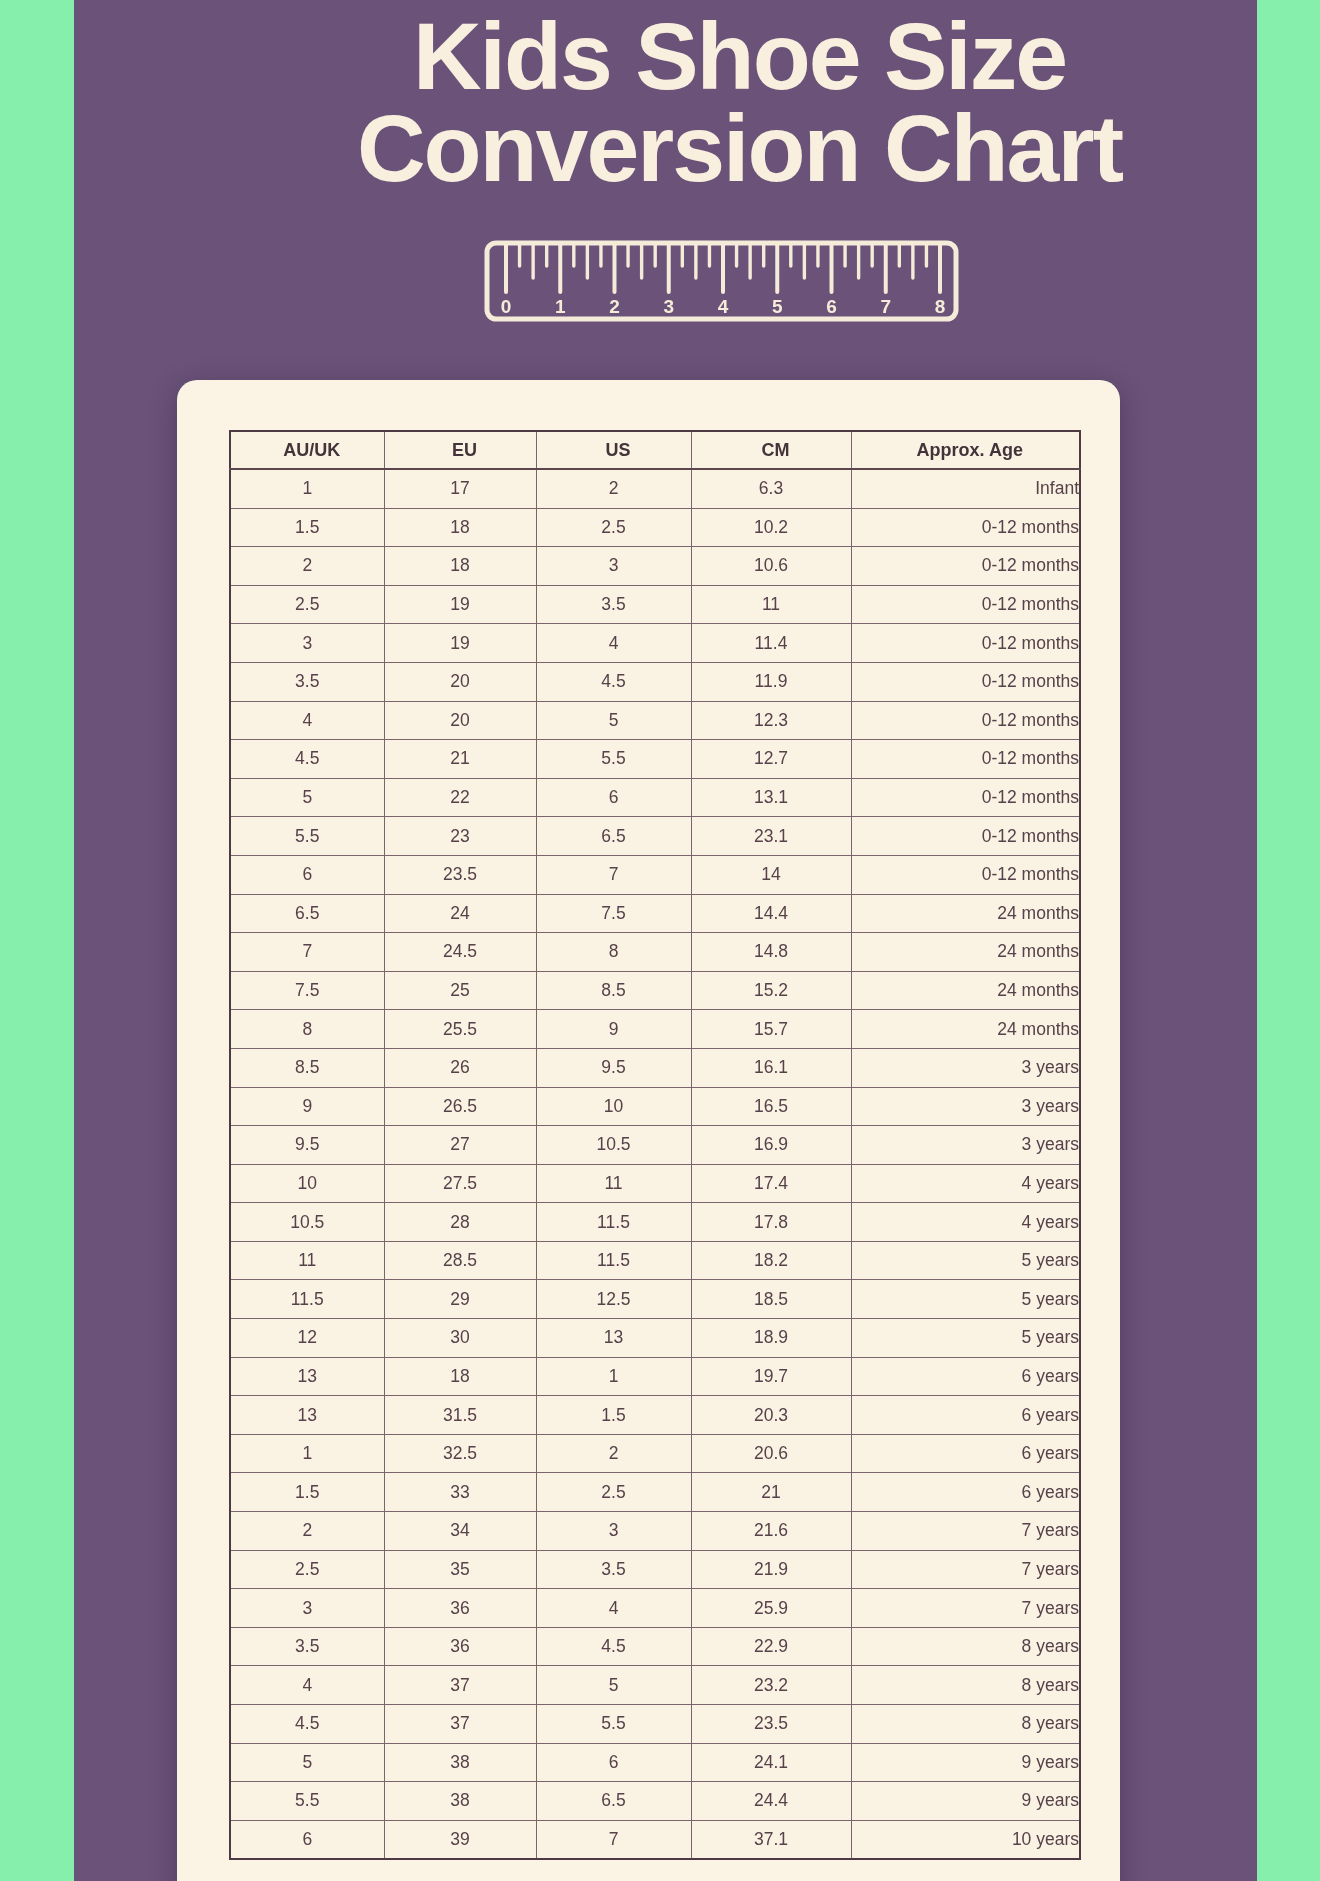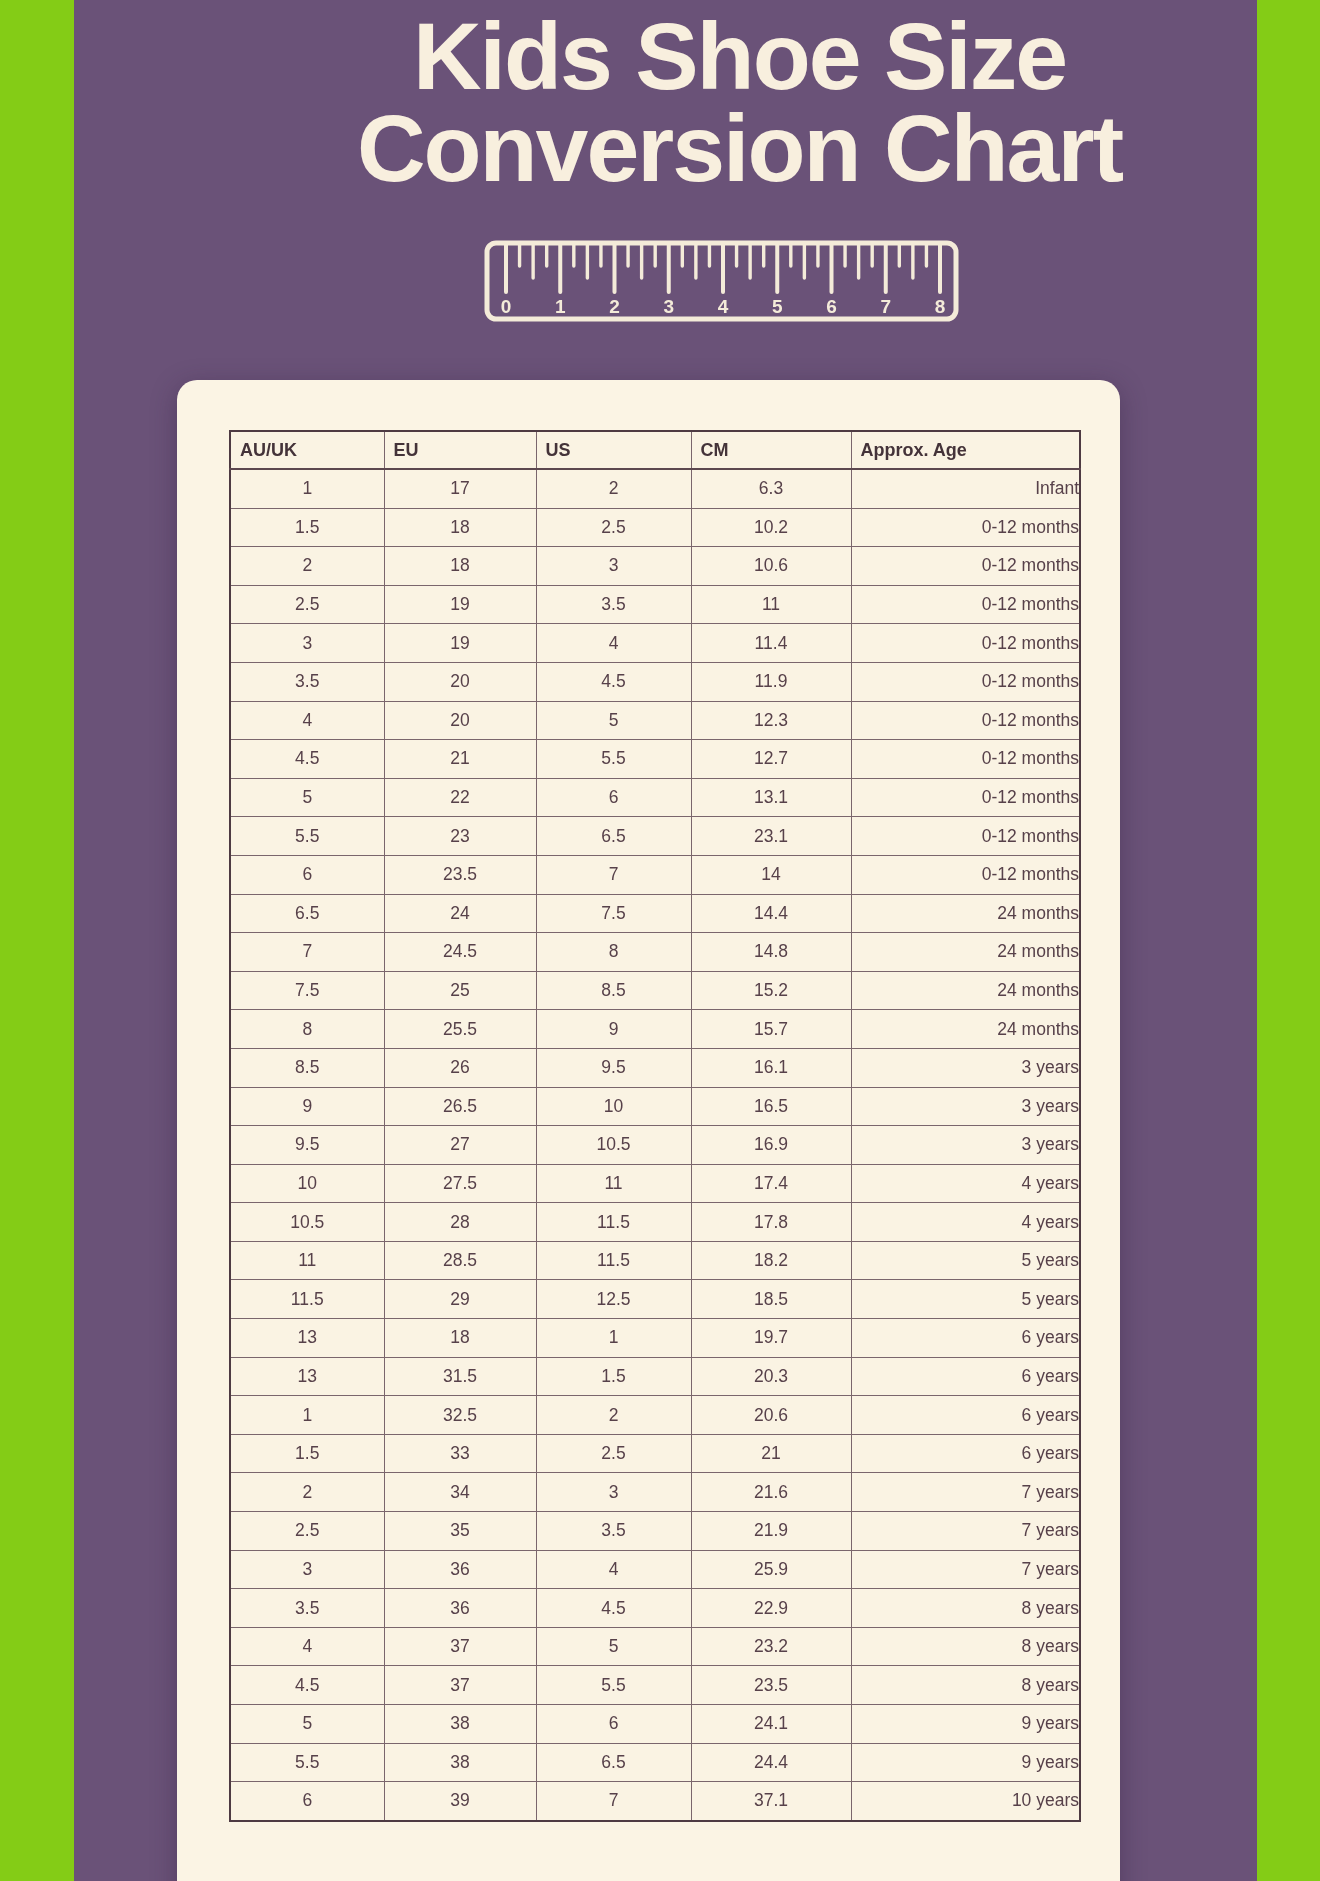--- a/index.html
+++ b/index.html
@@ -1,20 +1,20 @@
 <!DOCTYPE html>
 <html><head>
 <meta charset="utf-8">
 <style>
   html,body{margin:0;padding:0;}
   body{font-family:"Liberation Sans", sans-serif;}
   .canvas{
     position:relative;
     width:1320px;height:1881px;
-    background:#84cc16;
+    background:#86efac;
     overflow:hidden;
   }
   .purple-band{
     position:absolute;
     left:74px;top:0;
     width:1183px;height:100%;
     background:#6a5278;
   }
   .page-title{
     position:absolute;
@@ -51,21 +51,21 @@
     border:2px solid #4e3a42;
     background:#faf3e3;
   }
   table.conv th, table.conv td{
     border:1px solid #7a656c;
     overflow:hidden;
     white-space:nowrap;
   }
   table.conv th{
     height:36px;
-    text-align:left;
+    text-align:center;
     padding:0 0 0 9px;
     font-size:18px;
     font-weight:bold;
     color:#443339;
     border-bottom:2px solid #5c474f;
     margin-top:28px;
   }
   table.conv td{
     height:37.6px;
     text-align:center;
@@ -325,20 +325,27 @@
   </tr>
 
   <tr>
     <td>11.5</td>
     <td>29</td>
     <td>12.5</td>
     <td>18.5</td>
     <td class="age">5 years</td>
   </tr>
 
+  <tr>
+    <td>12</td>
+    <td>30</td>
+    <td>13</td>
+    <td>18.9</td>
+    <td class="age">5 years</td>
+  </tr>
 
   <tr>
     <td>13</td>
     <td>18</td>
     <td>1</td>
     <td>19.7</td>
     <td class="age">6 years</td>
   </tr>
 
   <tr>

